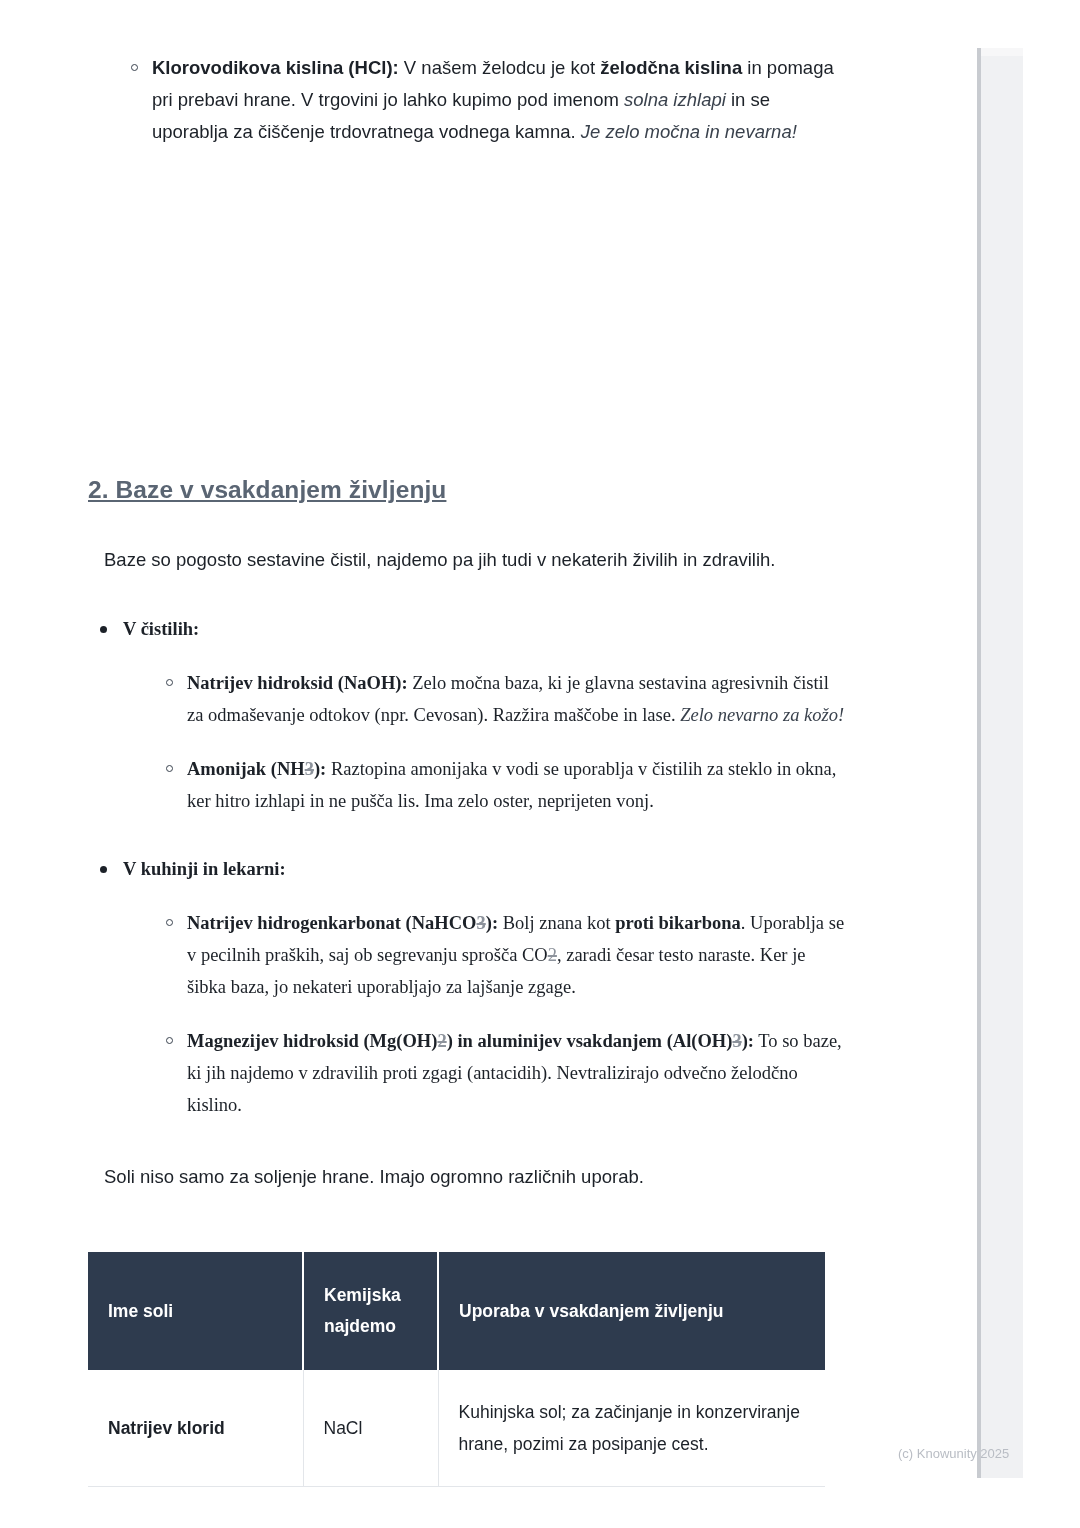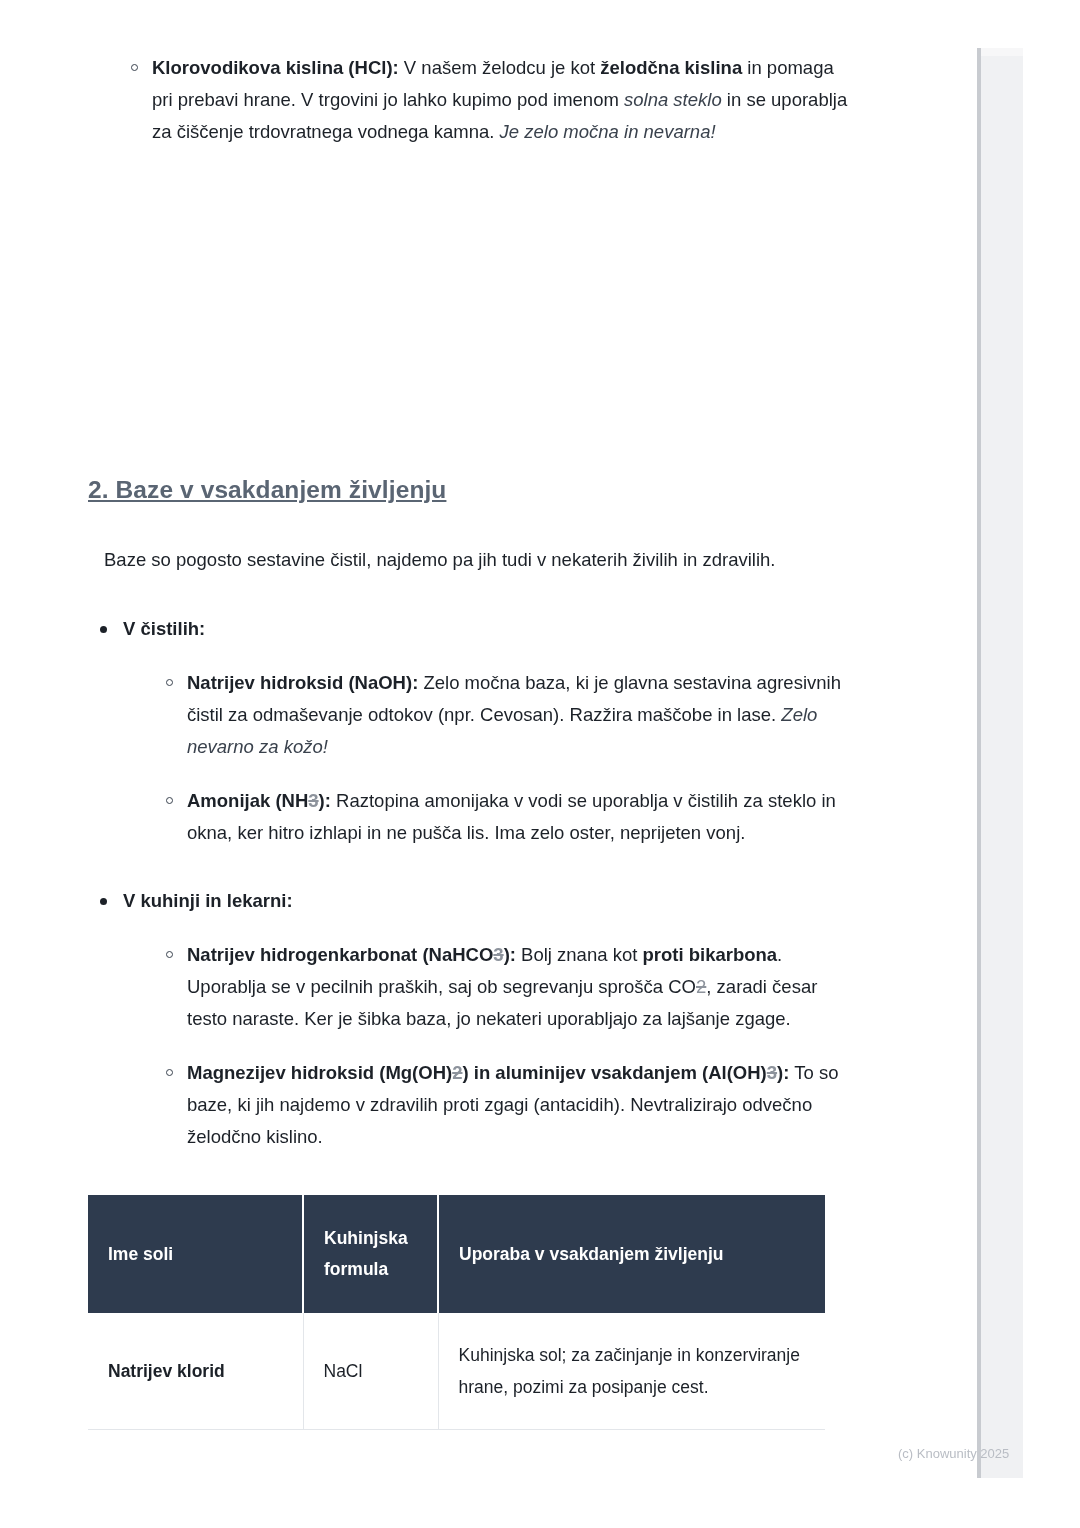--- a/index.html
+++ b/index.html
@@ -73,20 +73,21 @@
     padding: 0;
   }
   ul.lvl1 > li.l1item {
     position: relative;
     padding-left: 35px;
     margin-top: 36px;
     font-size: 18.5px;
     line-height: 32px;
     font-weight: bold;
     color: #1c2128;
+    font-family: Liberation Serif, serif;
   }
   ul.lvl1 > li.l1item > .disc {
     position: absolute;
     left: 12px;
     top: 13px;
     width: 7px;
     height: 7px;
     border-radius: 50%;
     background: #1c2128;
   }
@@ -181,21 +182,21 @@
 <div id="side-panel">
   <div id="side-panel-top-edge"></div>
 </div>
 
 <div id="doc">
 
   <ul class="lvl2" id="first-list">
 
     <li class="l2item">
       <span class="circ"></span>
-      <span class="b">Klorovodikova kislina (HCl):</span><span> V našem želodcu je kot </span><span class="b">želodčna kislina</span><span> in pomaga pri prebavi hrane. V trgovini jo lahko kupimo pod imenom </span><span class="i">solna steklo</span><span> in se uporablja za čiščenje trdovratnega vodnega kamna. </span><span class="i">Je zelo močna in nevarna!</span>
+      <span class="b">Klorovodikova kislina (HCl):</span><span> V našem želodcu je kot </span><span class="b">želodčna kislina</span><span> in pomaga pri prebavi hrane. V trgovini jo lahko kupimo pod imenom </span><span class="i">solna izhlapi</span><span> in se uporablja za čiščenje trdovratnega vodnega kamna. </span><span class="i">Je zelo močna in nevarna!</span>
     </li>
 
 
   </ul>
 
   <h2 class="section-heading h-sec2">2. Baze v vsakdanjem življenju</h2>
 
   <p class="para">Baze so pogosto sestavine čistil, najdemo pa jih tudi v nekaterih živilih in zdravilih.</p>
 
   <ul class="lvl1">
@@ -228,32 +229,33 @@
         <li class="l2item">
           <span class="circ"></span>
           <span class="b">Magnezijev hidroksid (Mg(OH)</span><span class="b sub">2</span><span class="b">) in aluminijev vsakdanjem (Al(OH)</span><span class="b sub">3</span><span class="b">):</span><span> To so baze, ki jih najdemo v zdravilih proti zgagi (antacidih). Nevtralizirajo odvečno želodčno kislino.</span>
         </li>
       </ul>
     </li>
 
   </ul>
 
 
+  <p class="para para-left">Soli niso samo za soljenje hrane. Imajo ogromno različnih uporab.</p>
 
   <div class="tbl-wrap">
     <table class="salts">
       <colgroup>
         <col class="col-a">
           <col class="col-b">
           <col class="col-c">
       </colgroup>
       <thead>
         <tr>
           <th>Ime soli</th>
-          <th>Kuhinjska formula</th>
+          <th>Kemijska najdemo</th>
           <th>Uporaba v vsakdanjem življenju</th>
         </tr>
       </thead>
       <tbody>
         <tr>
           <td class="name">Natrijev klorid</td>
           <td>NaCl</td>
           <td>Kuhinjska sol; za začinjanje in konzerviranje hrane, pozimi za posipanje cest.</td>
         </tr>
 

